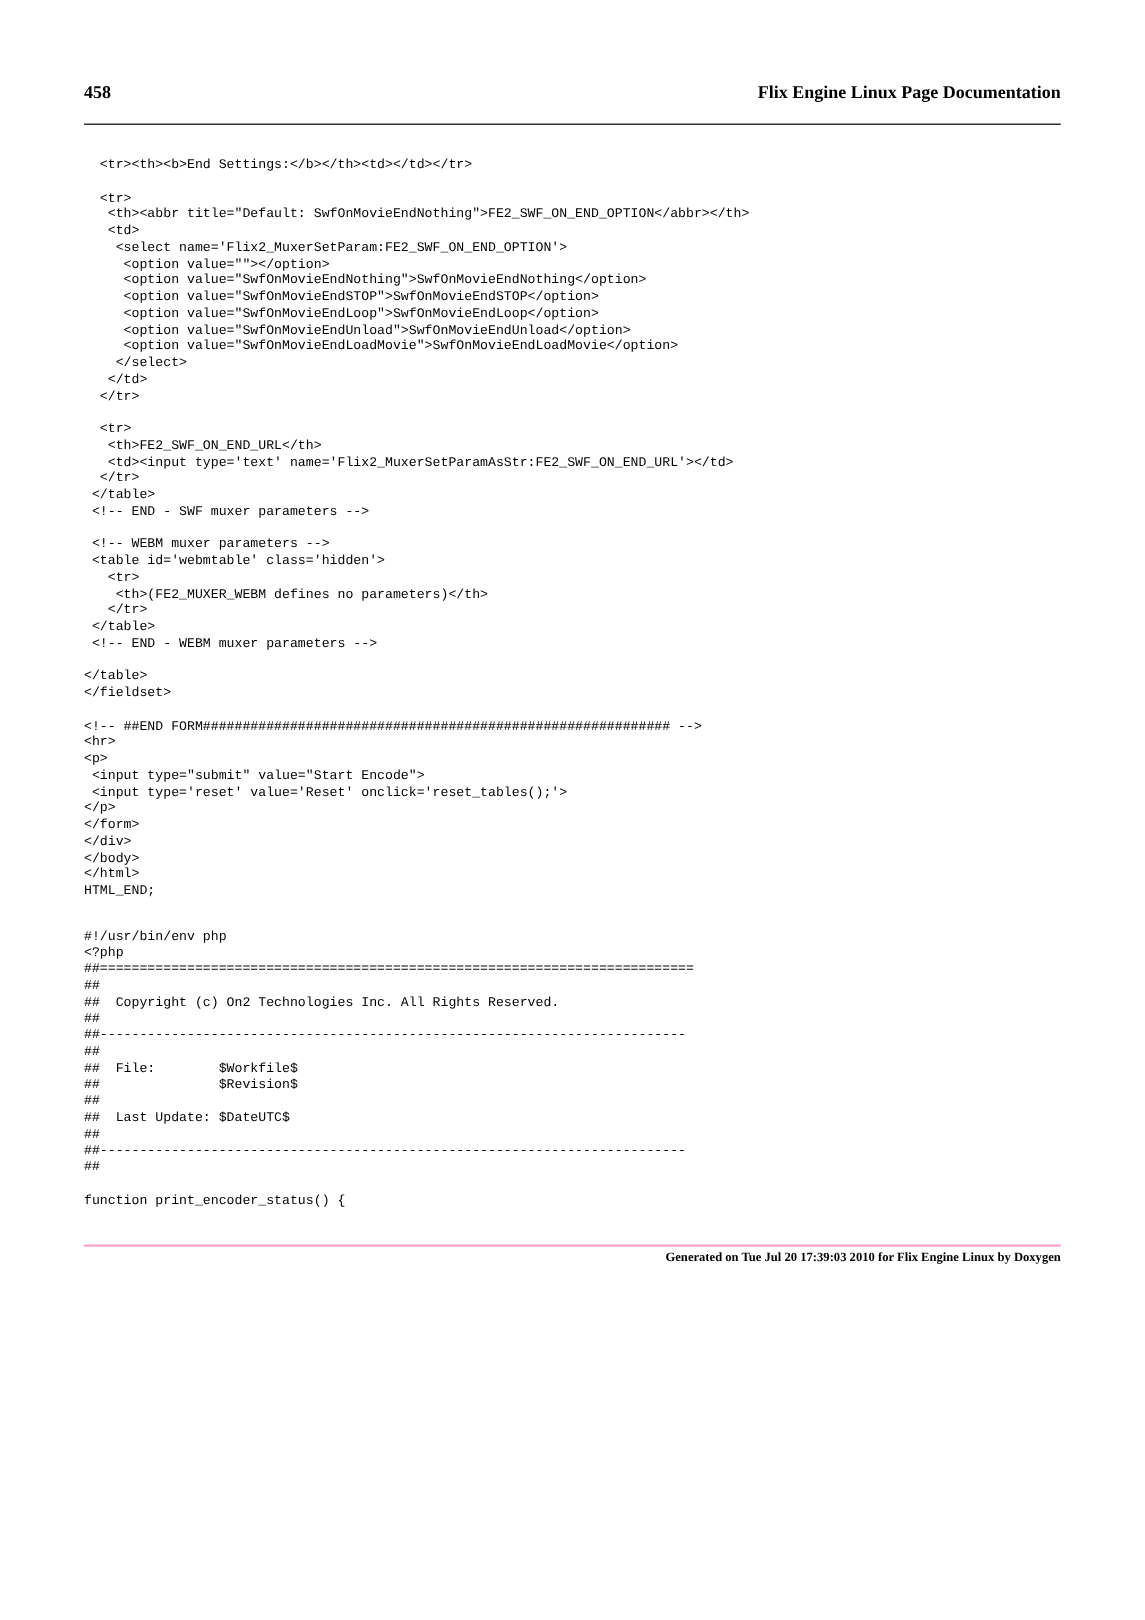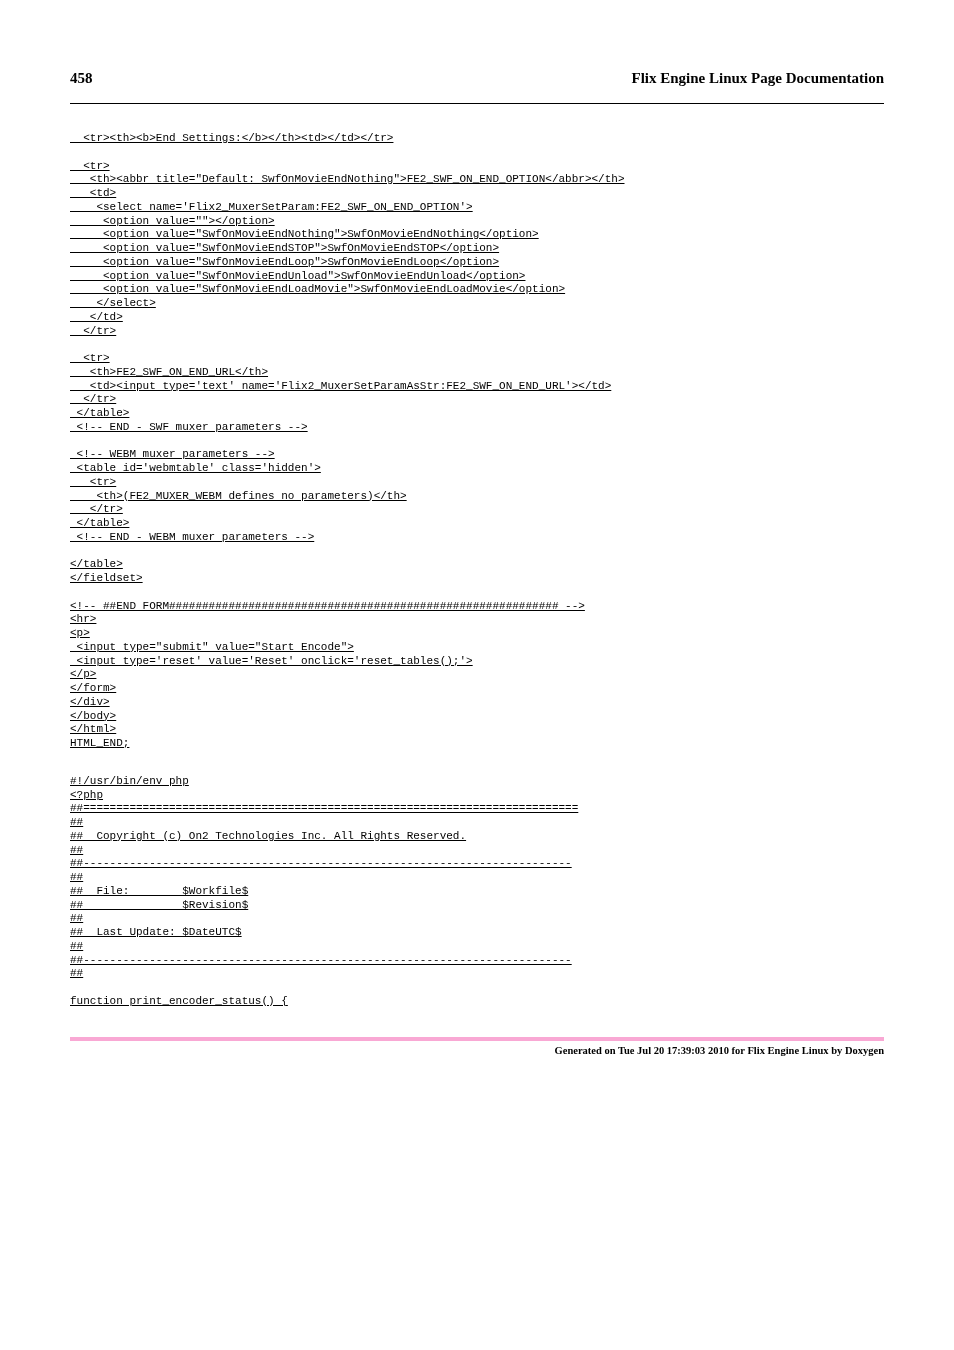--- a/index.html
+++ b/index.html
@@ -22,30 +22,29 @@
     border-bottom: 1.5px solid #000;
     padding-bottom: 16px;
     margin-bottom: 28px;
   }
   pre.code {
     font-family: "Courier New", Courier, monospace;
     font-size: 11px;
     line-height: 1.25;
     white-space: pre;
     margin: 0 0 24px 0;
-    text-decoration: underline;
   }
   h2.section {
     font-family: "Times New Roman", Times, serif;
     font-weight: bold;
     font-size: 17px;
     margin: 18px 0 10px 0;
   }
   .footer {
-    border-top: 4px solid #f9a8d4;
+    border-top: 2px solid #f9a8d4;
     margin-top: 28px;
     padding-top: 4px;
     text-align: right;
     font-size: 10.5px;
     font-weight: bold;
   }
 </style>
 </head>
 <body>
 

